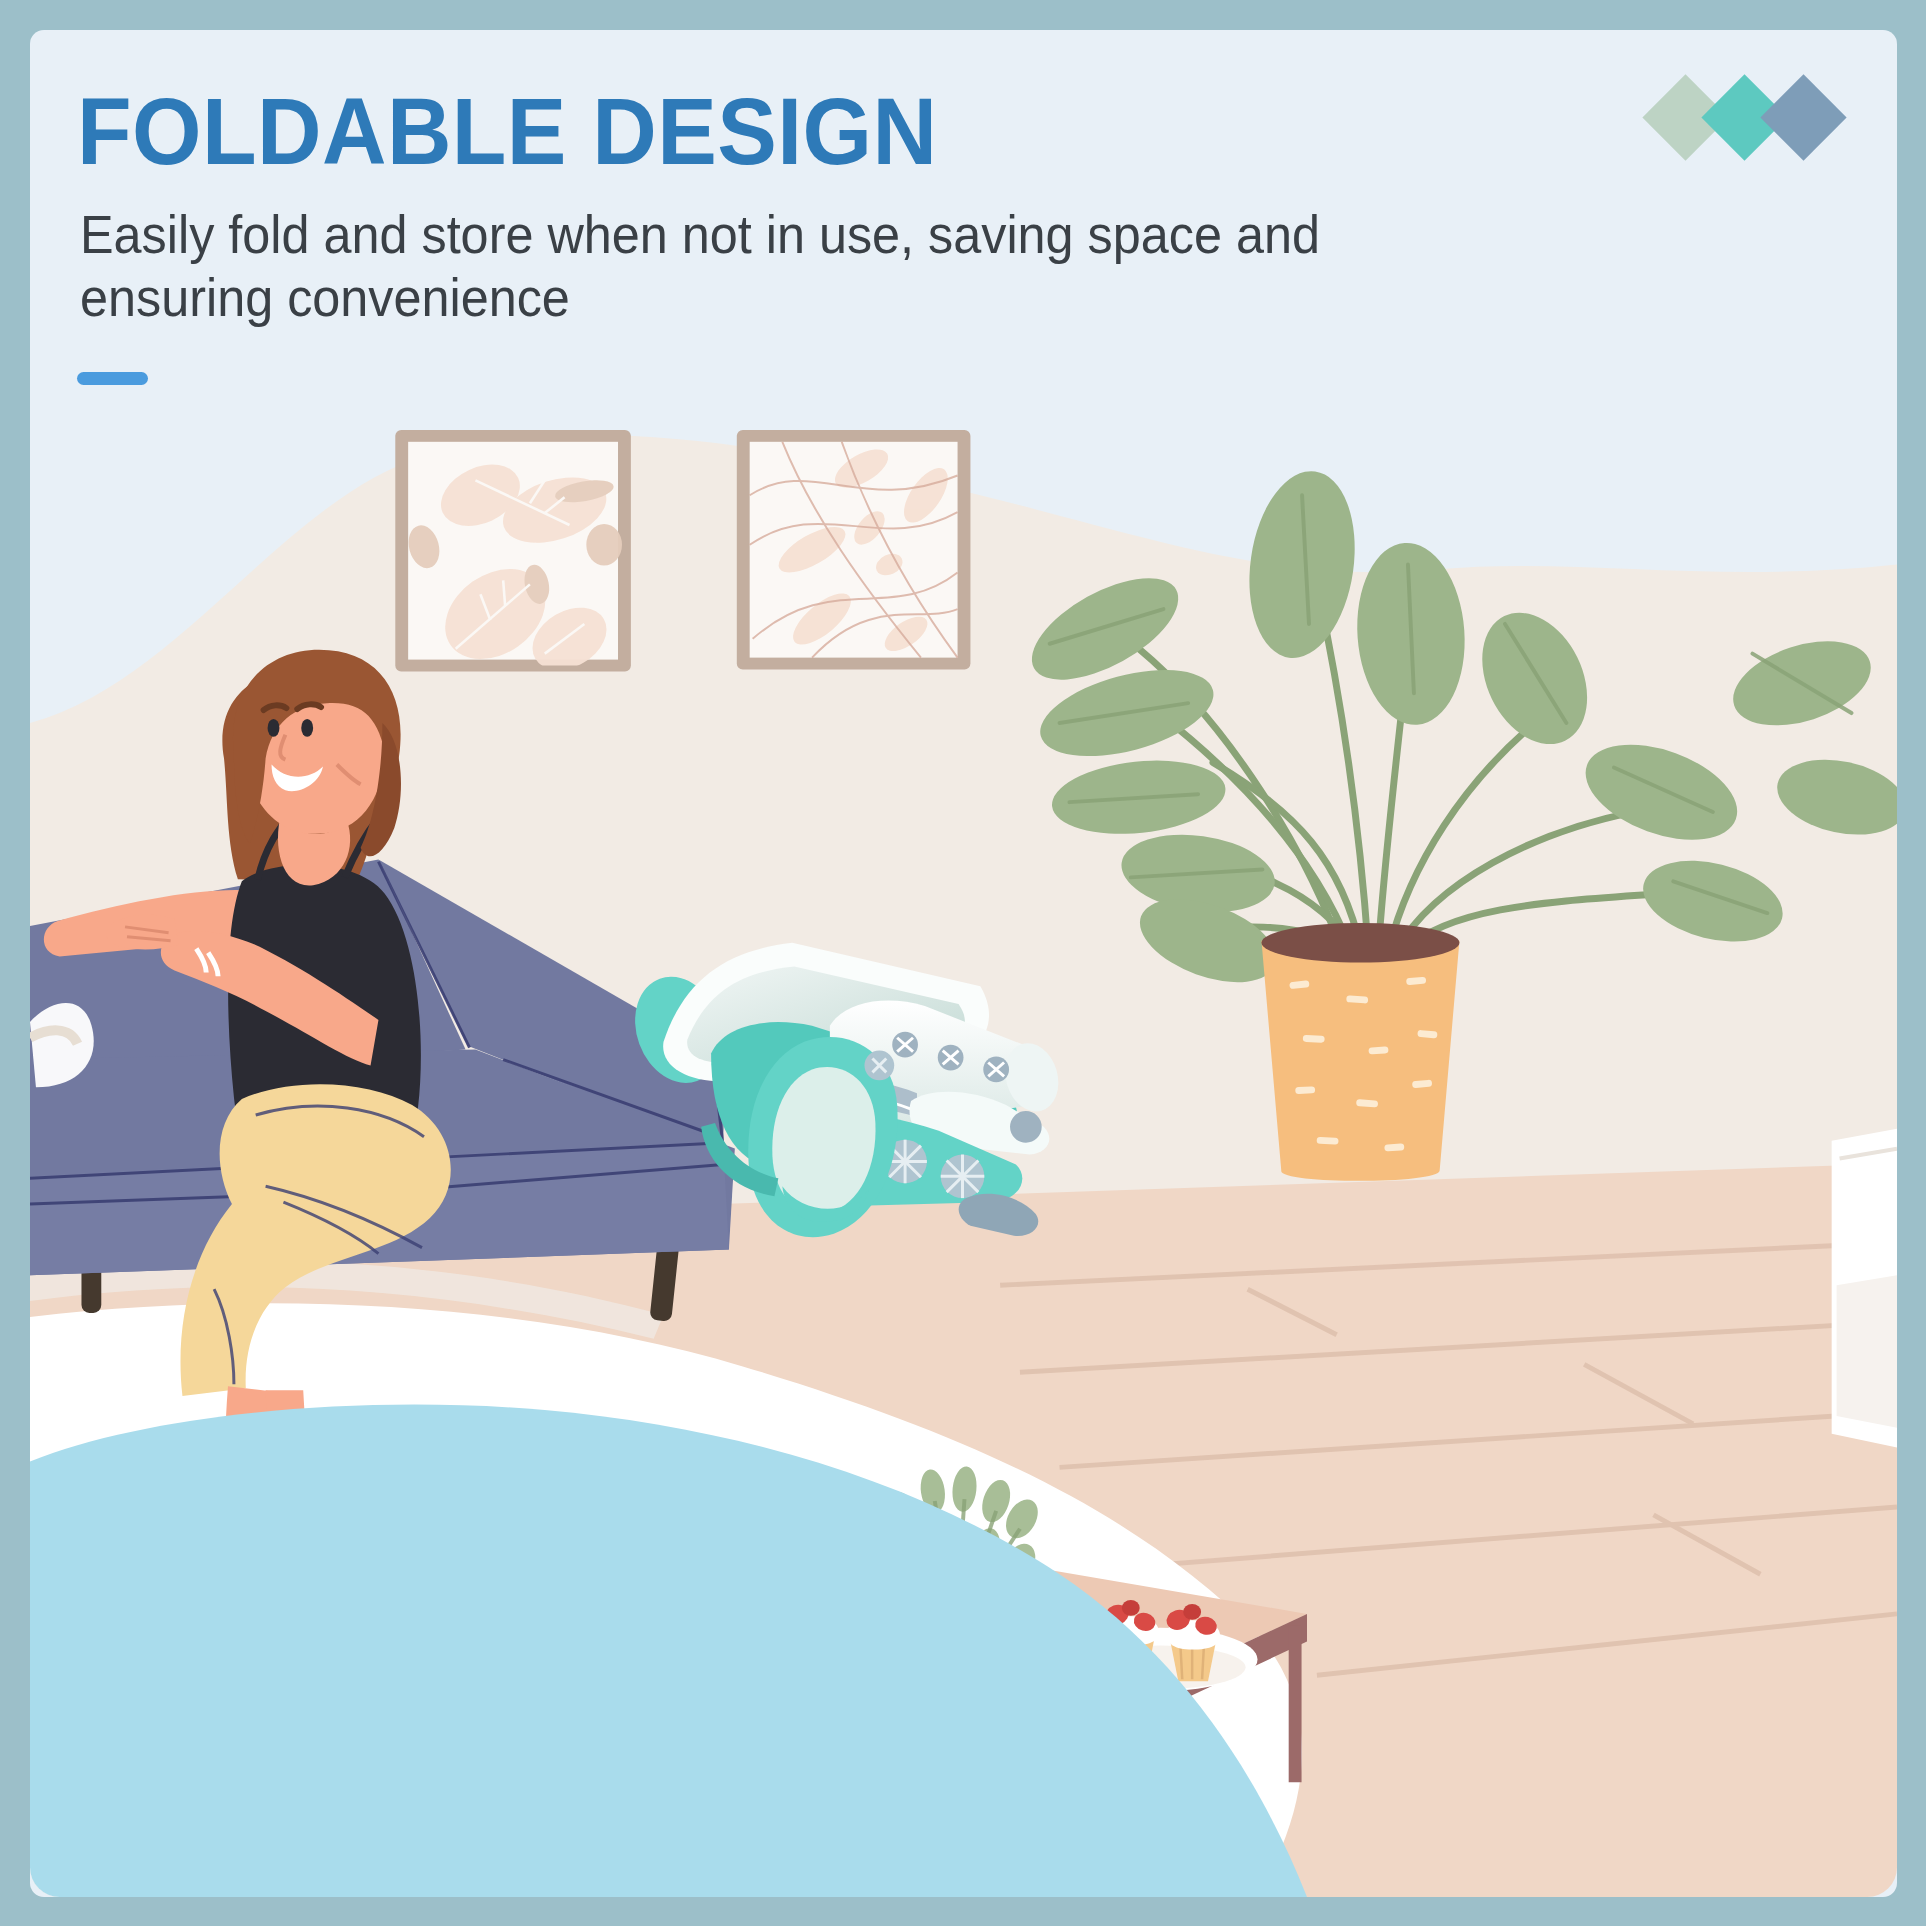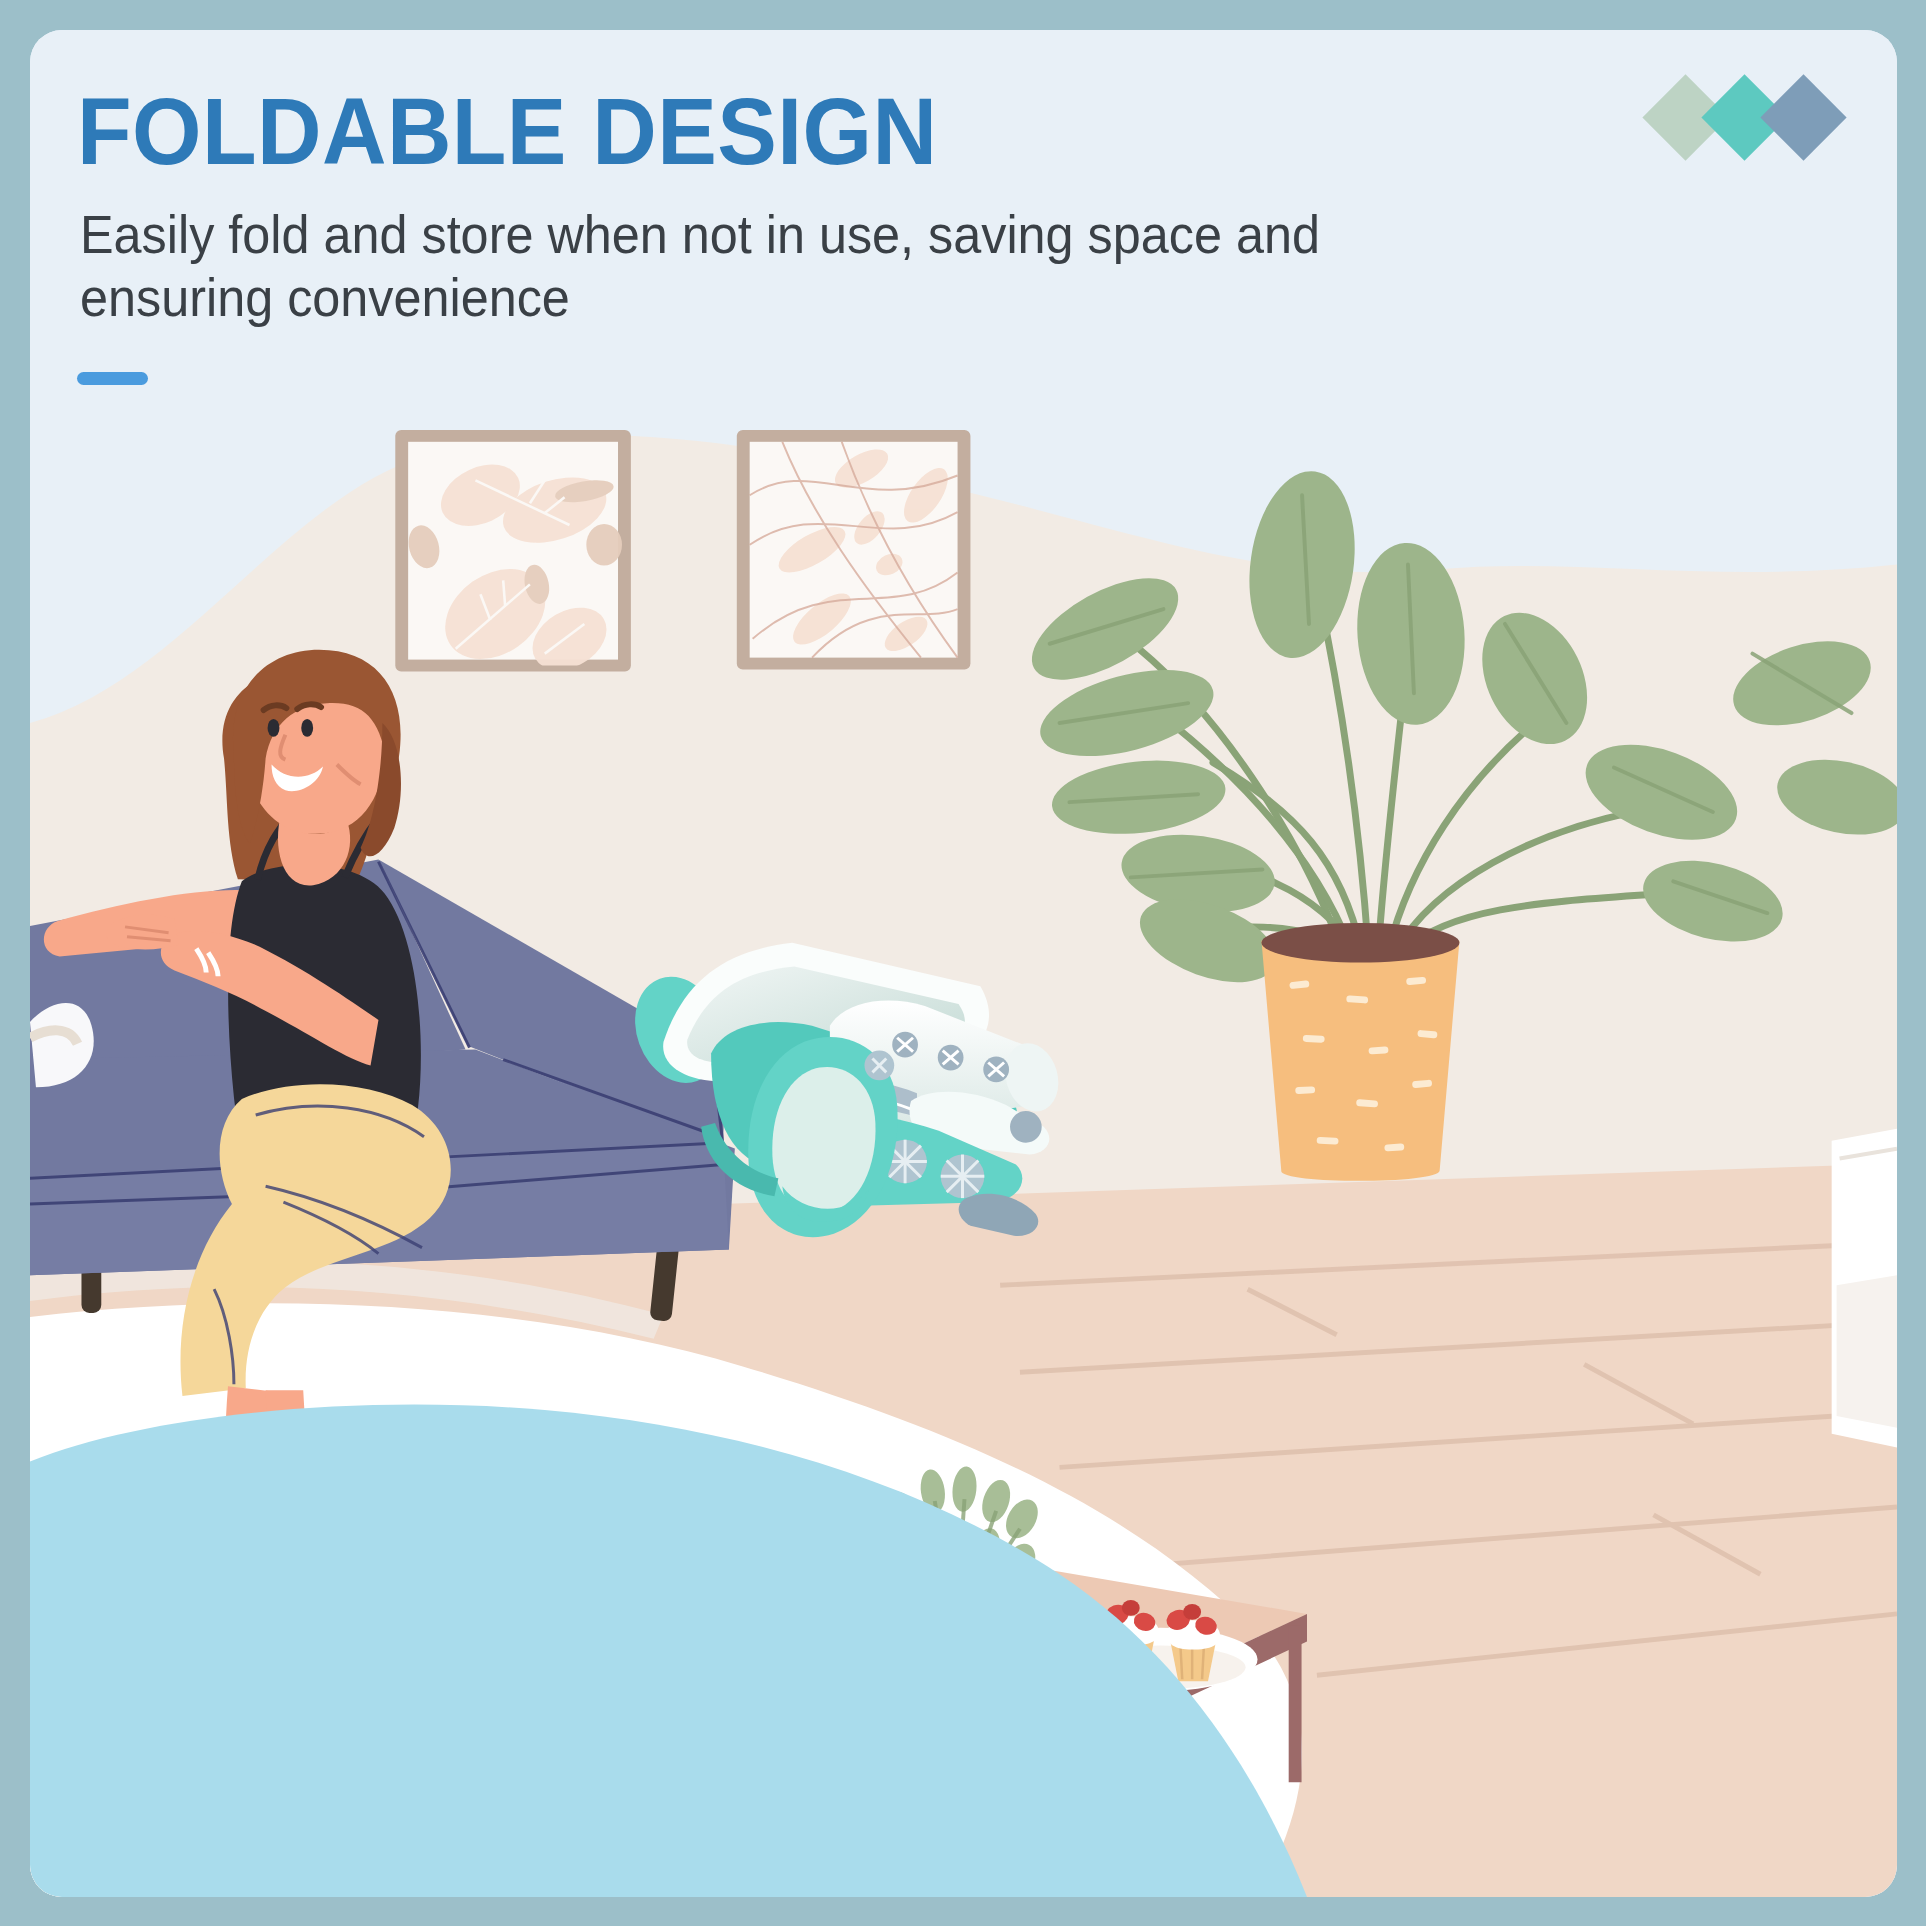--- a/index.html
+++ b/index.html
@@ -15,21 +15,21 @@
     font-family: "Liberation Sans", sans-serif;
     background: #9CBFC9;
   }
   
   #card {
     position: absolute;
     left: 30px;
     top: 30px;
     width: 1867px;
     height: 1867px;
-    border-radius: 32px;
+    border-radius: 14px;
     overflow: hidden;
     background: #E8F0F7;
   }
   #scene {
     position: absolute;
     inset: 0;
   }
   #scene svg { display: block; width: 100%; height: 100%; }
 
   

